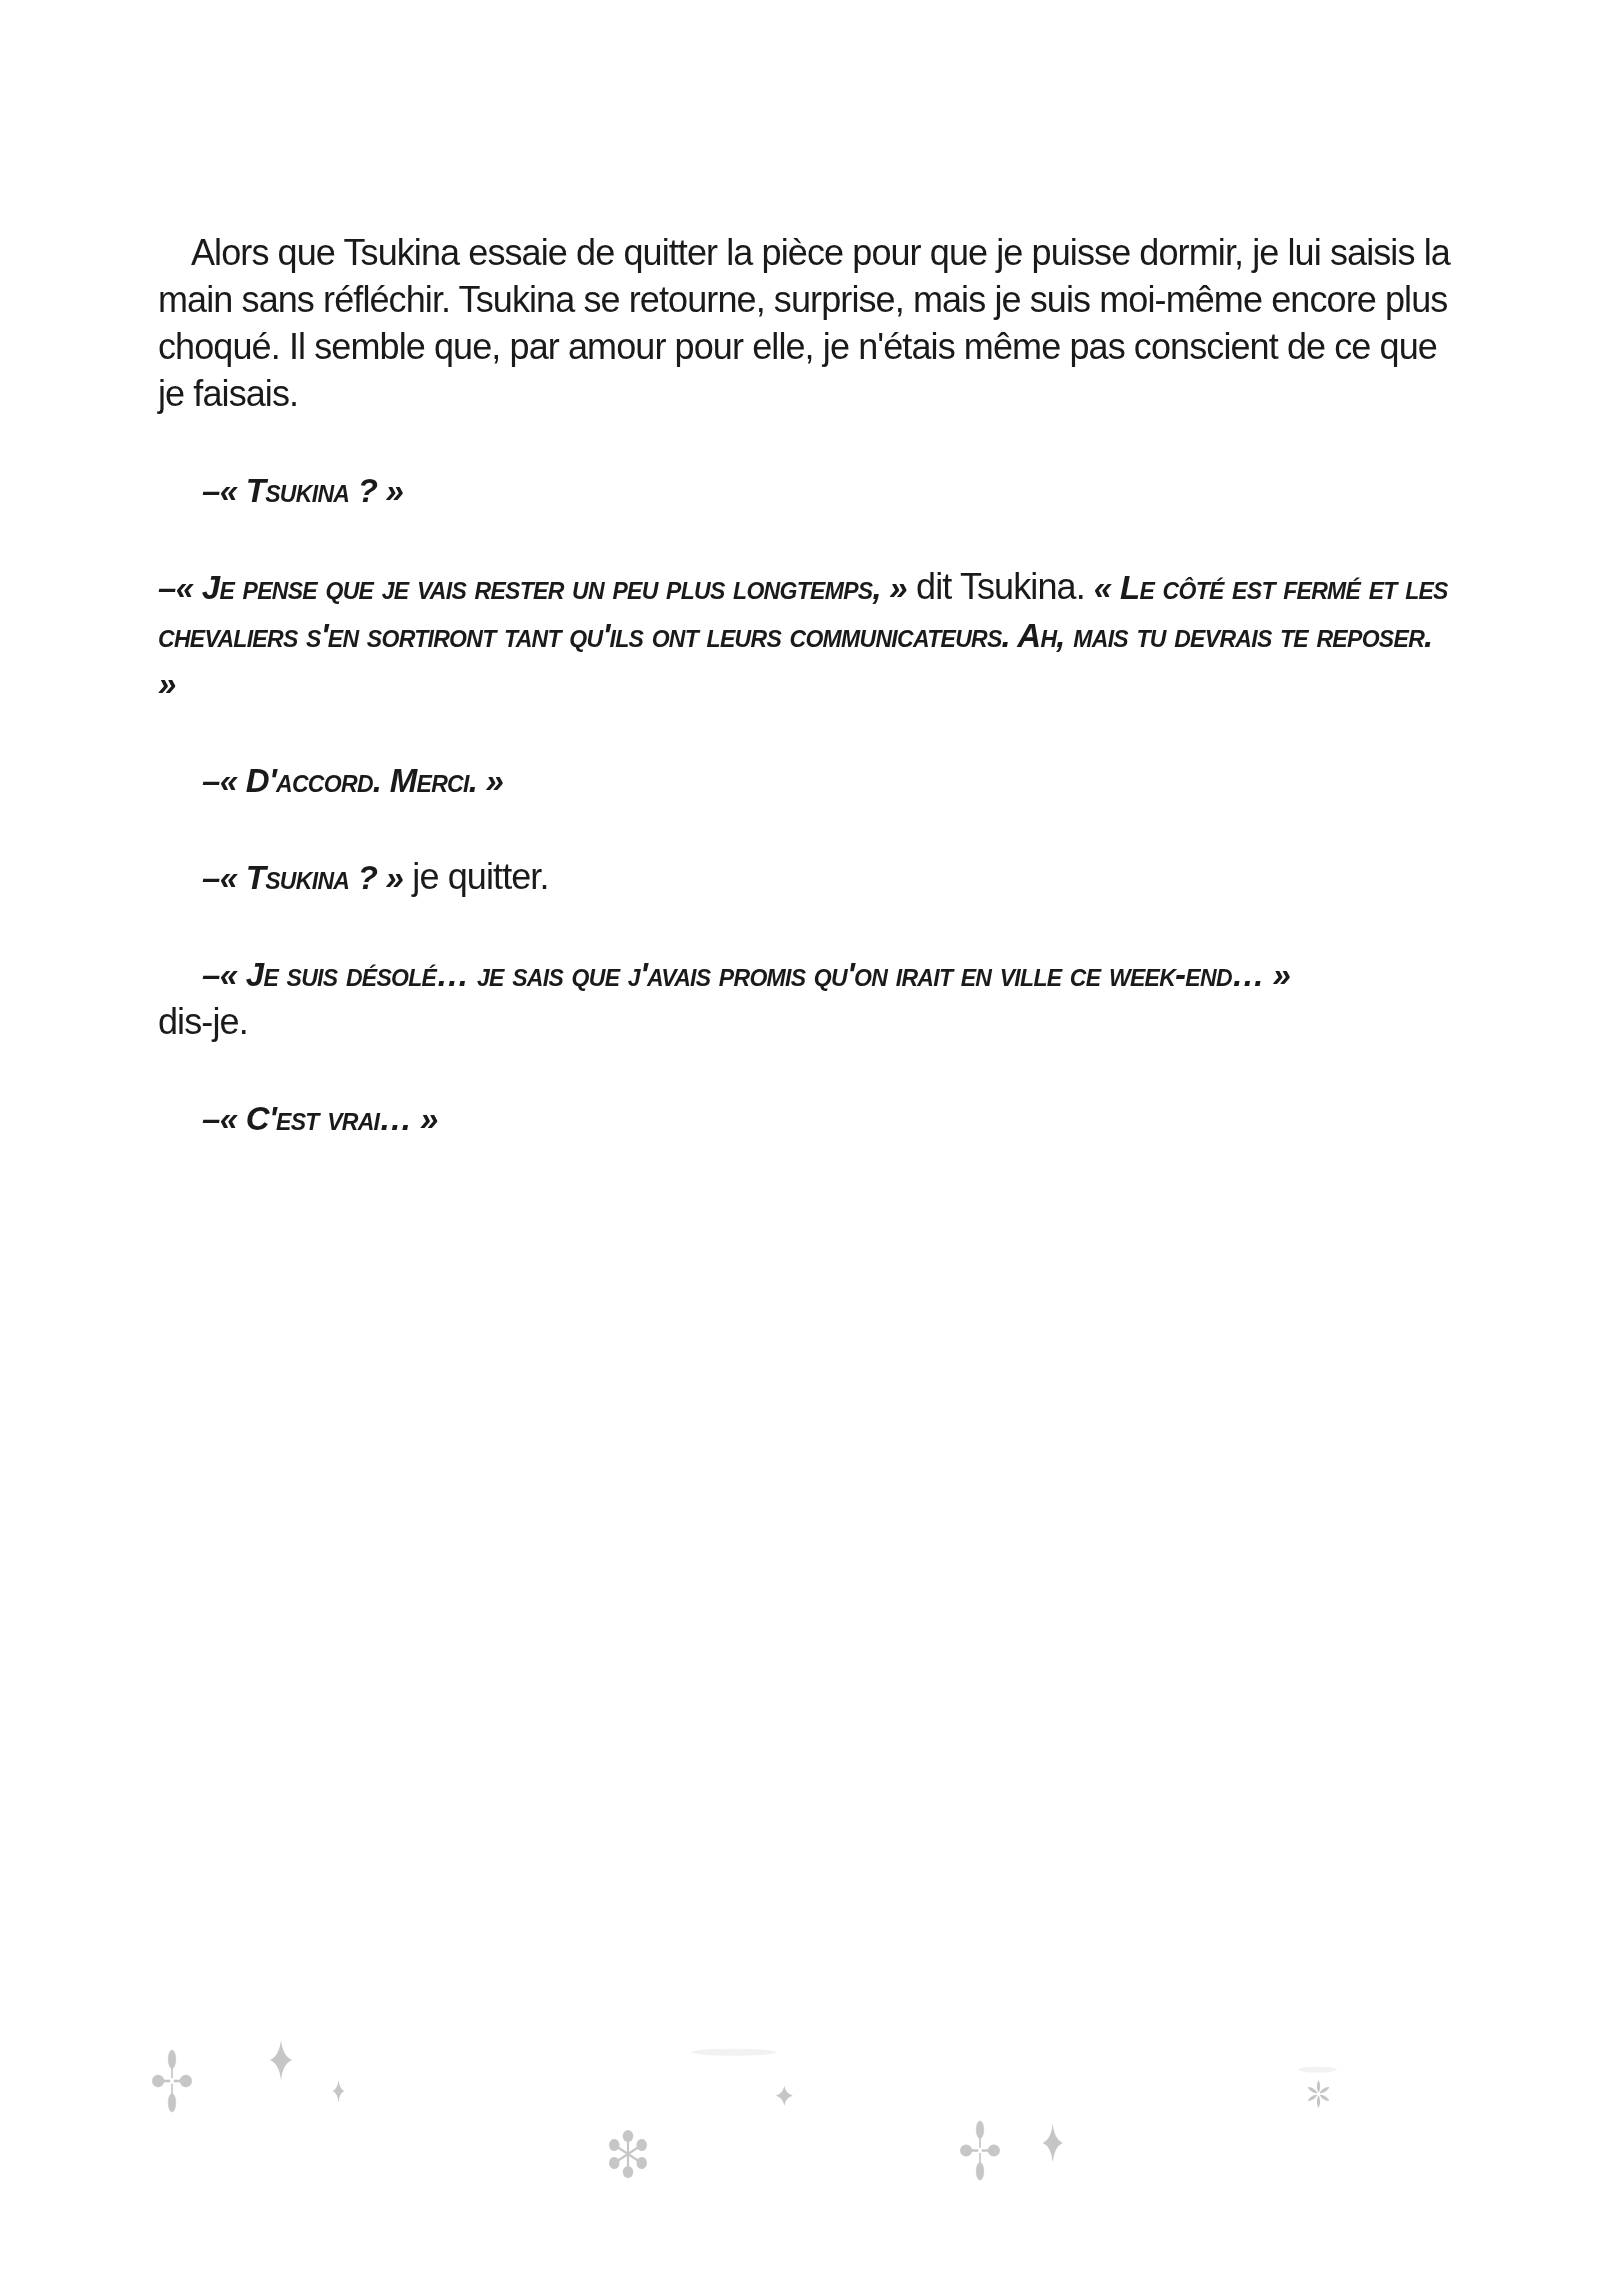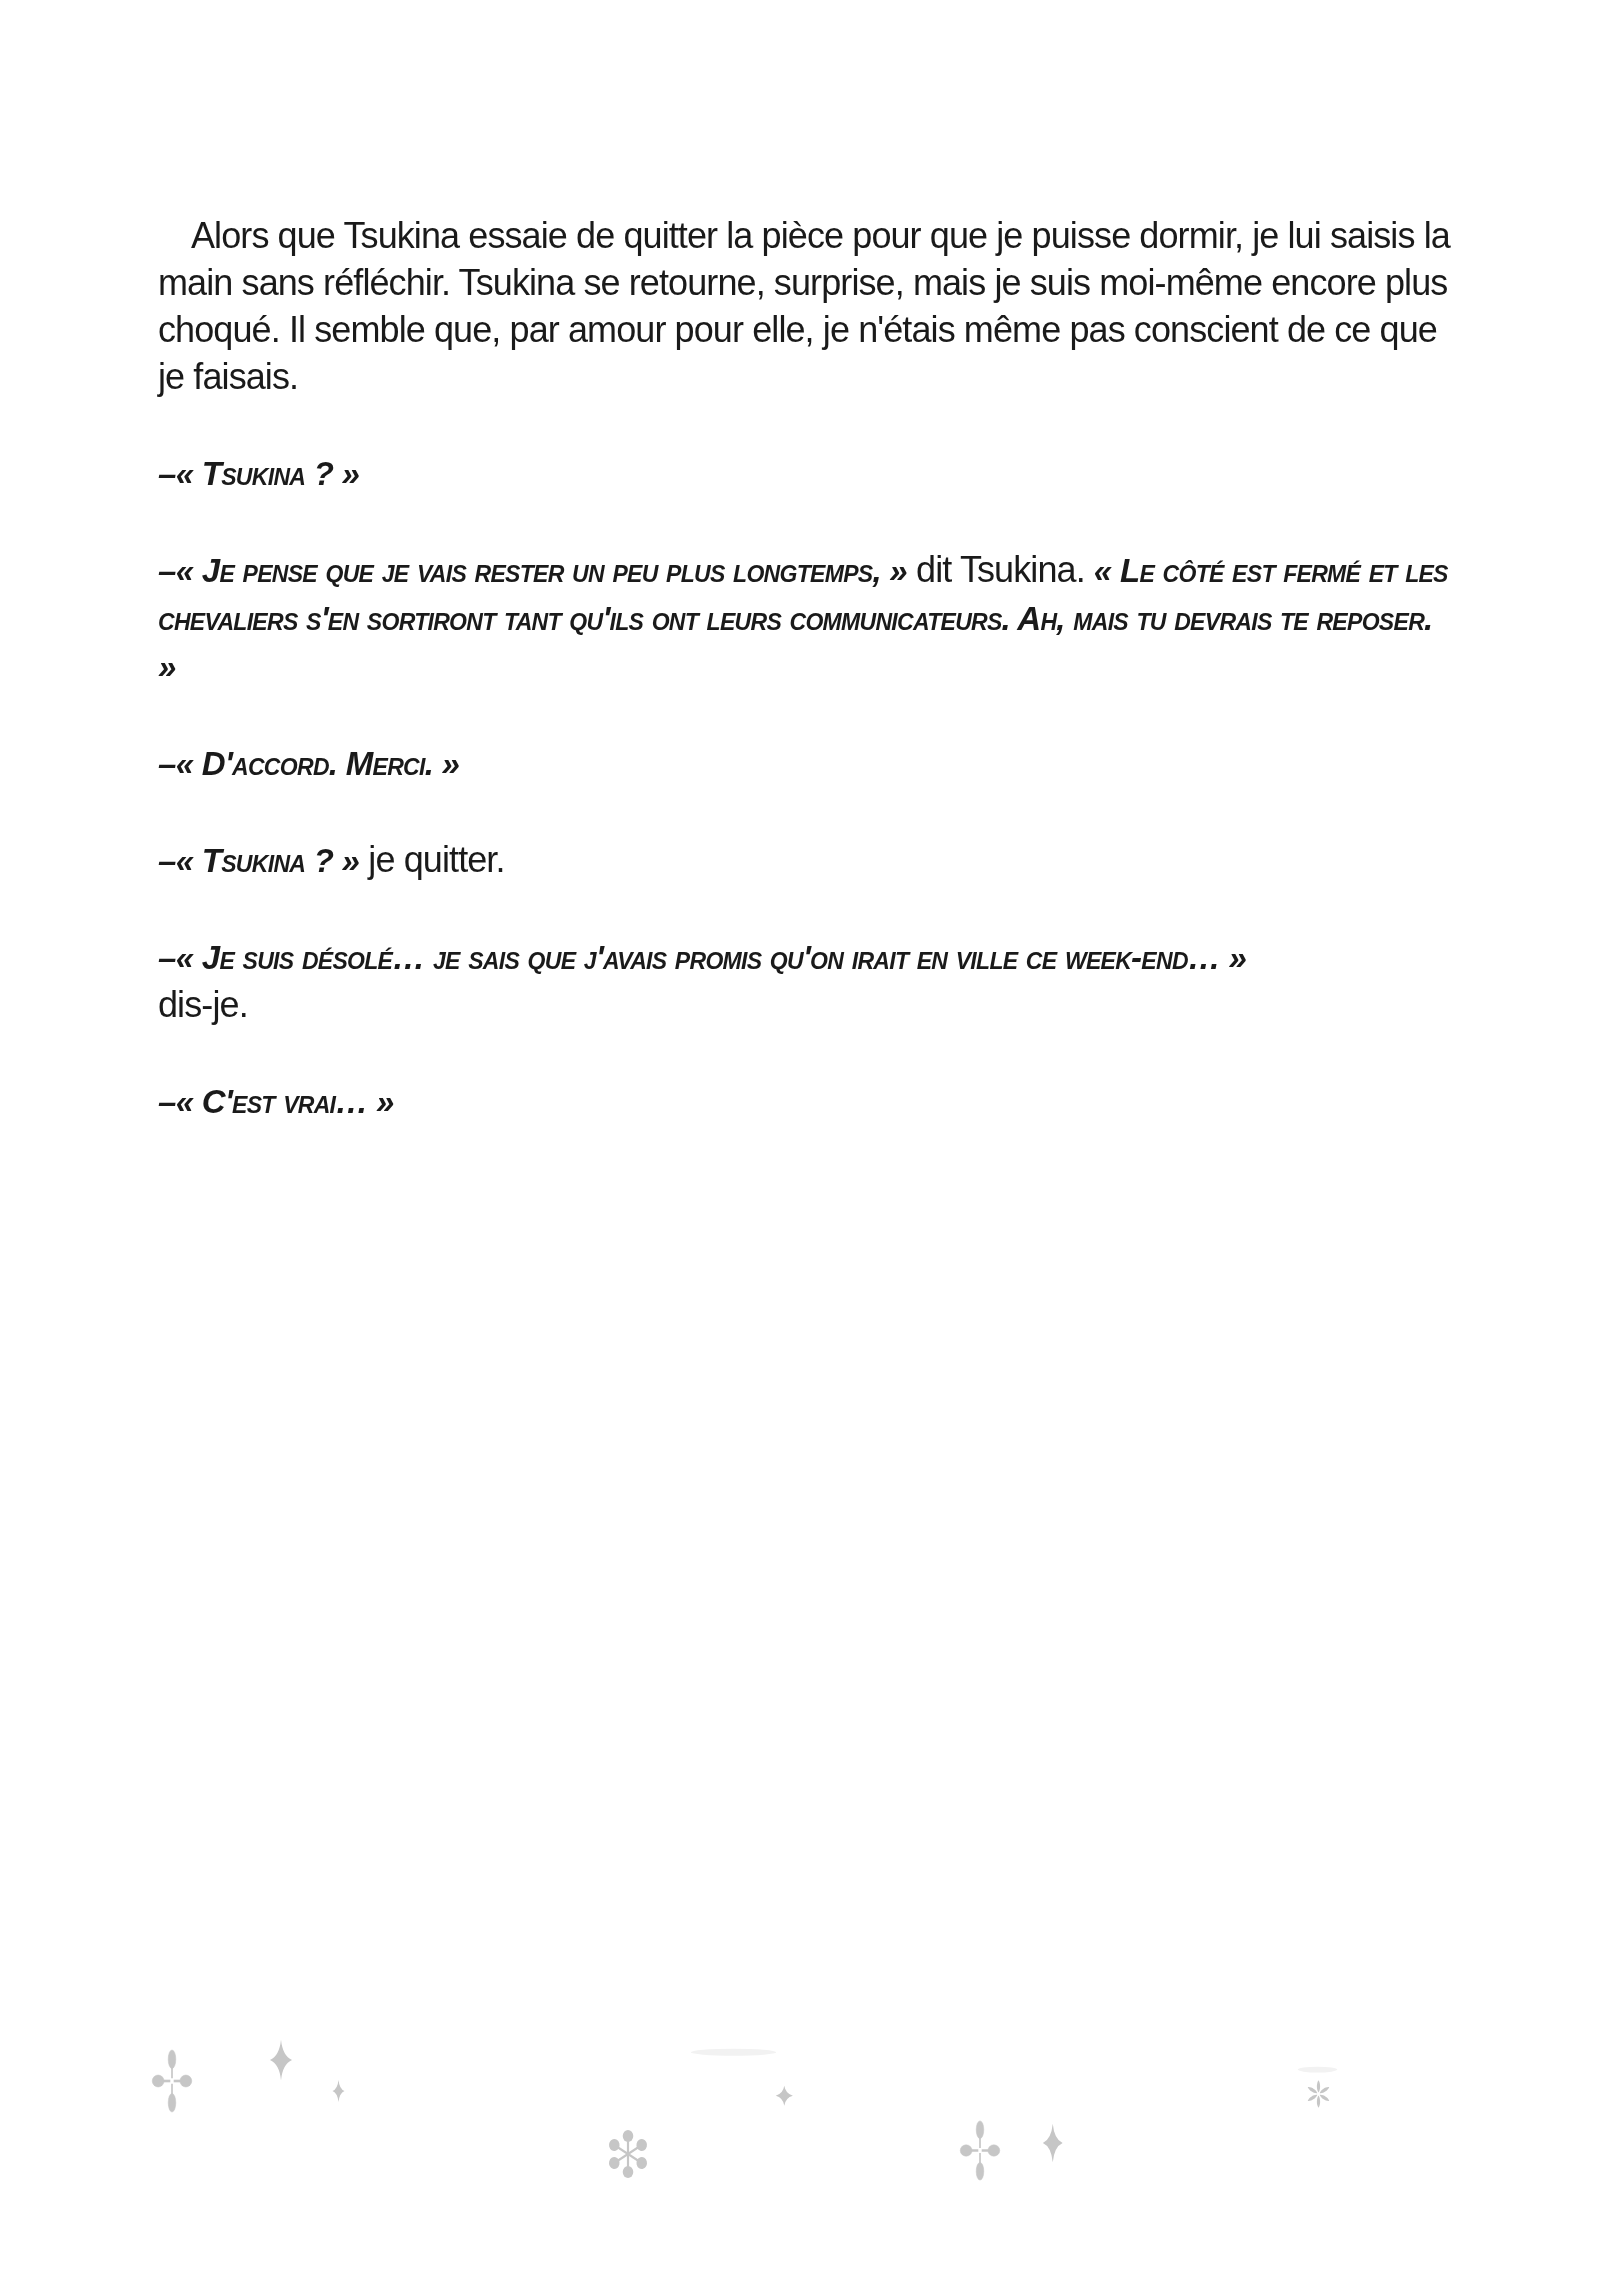--- a/index.html
+++ b/index.html
@@ -4,36 +4,36 @@
 <style>
   html,body{margin:0;padding:0;}
   body{
     position:relative;
     width:1611px;height:2295px;
     font-family:"Liberation Sans", sans-serif;
     overflow:hidden;
   }
   .content{
     position:absolute;
-    left:158px;top:212px;width:1299px;
+    left:158px;top:229px;width:1299px;
     font-size:36px;
     line-height:47px;
     letter-spacing:-0.9px;
   }
   .content p{margin:0 0 49px 0;}
   p.narr{text-indent:33px;}
   p.dlg-line{text-indent:0;}
   .nt{font-style:normal;font-weight:400;}
   .dlg{
     font-variant:small-caps;
     font-style:italic;
     font-size:33px;
     letter-spacing:-0.7px;
   }
-  .dlg.me{font-weight:700;}
+  .dlg.me{font-weight:700;margin-left:44px;}
   .dlg.her{font-weight:700;}
   .deco{position:absolute;display:block;}
 </style>
 </head>
 <body style="background: rgb(255, 255, 255);">
 
 <main class="content" style="color: rgb(26, 26, 26);">
 
   <p class="narr"><span class="nt">Alors que Tsukina essaie de quitter la pièce pour que je puisse dormir, je lui saisis la main sans réfléchir. Tsukina se retourne, surprise, mais je suis moi-même encore plus choqué. Il semble que, par amour pour elle, je n'étais même pas conscient de ce que je faisais.</span></p>
 

